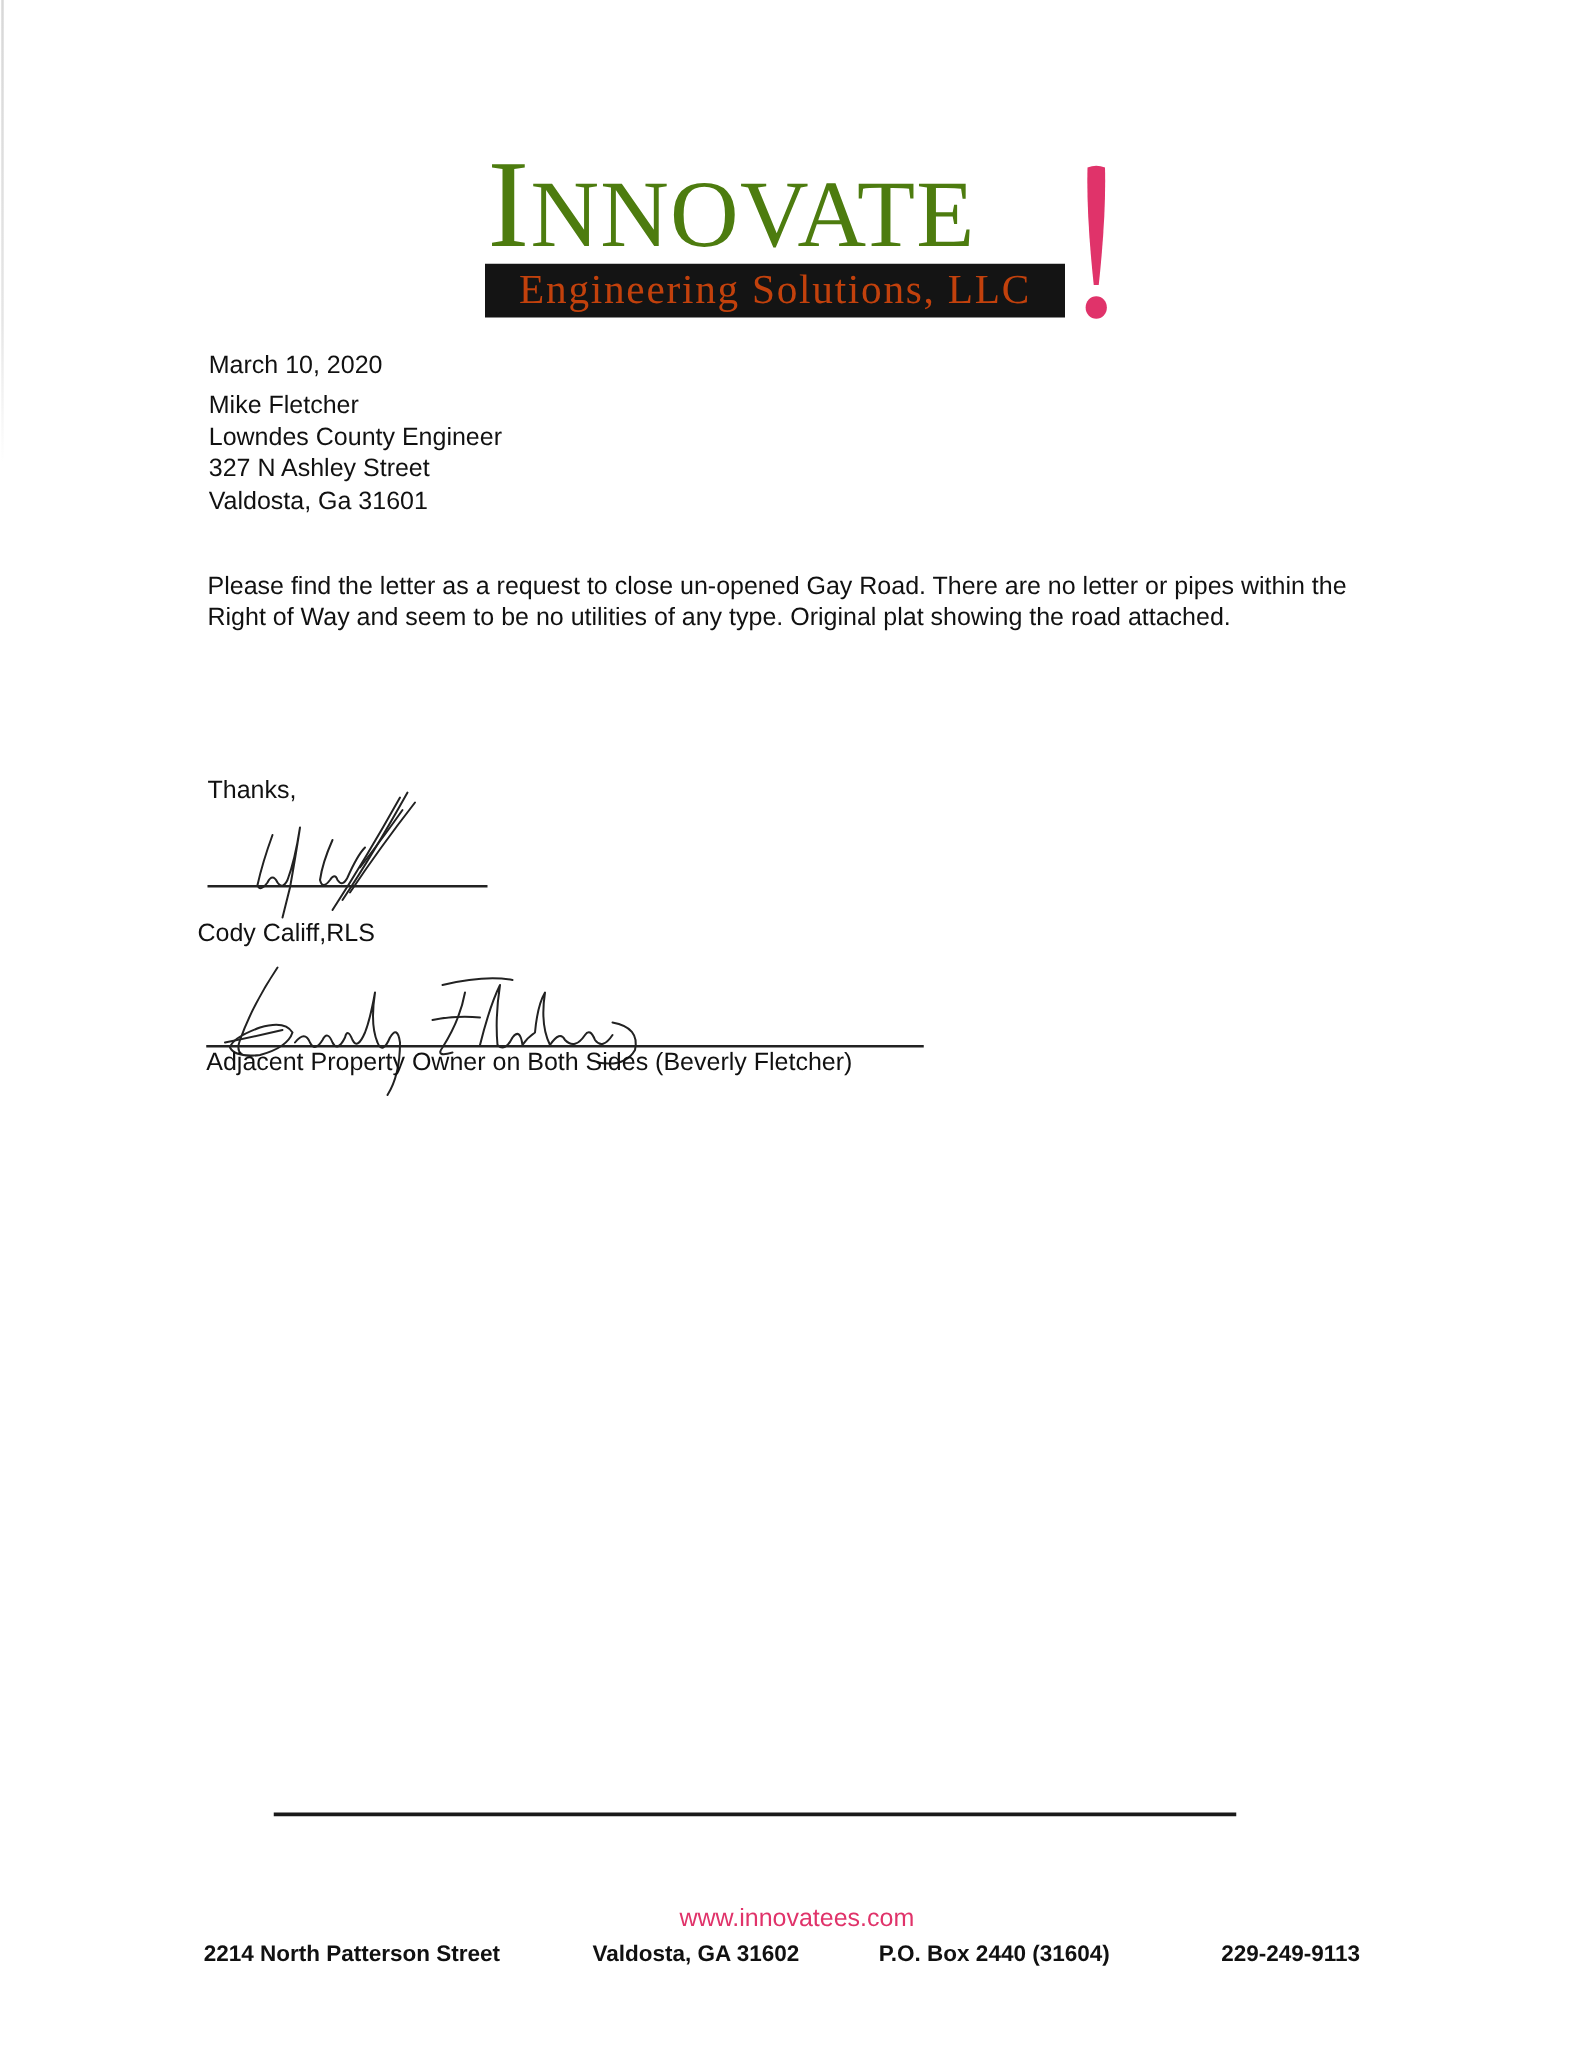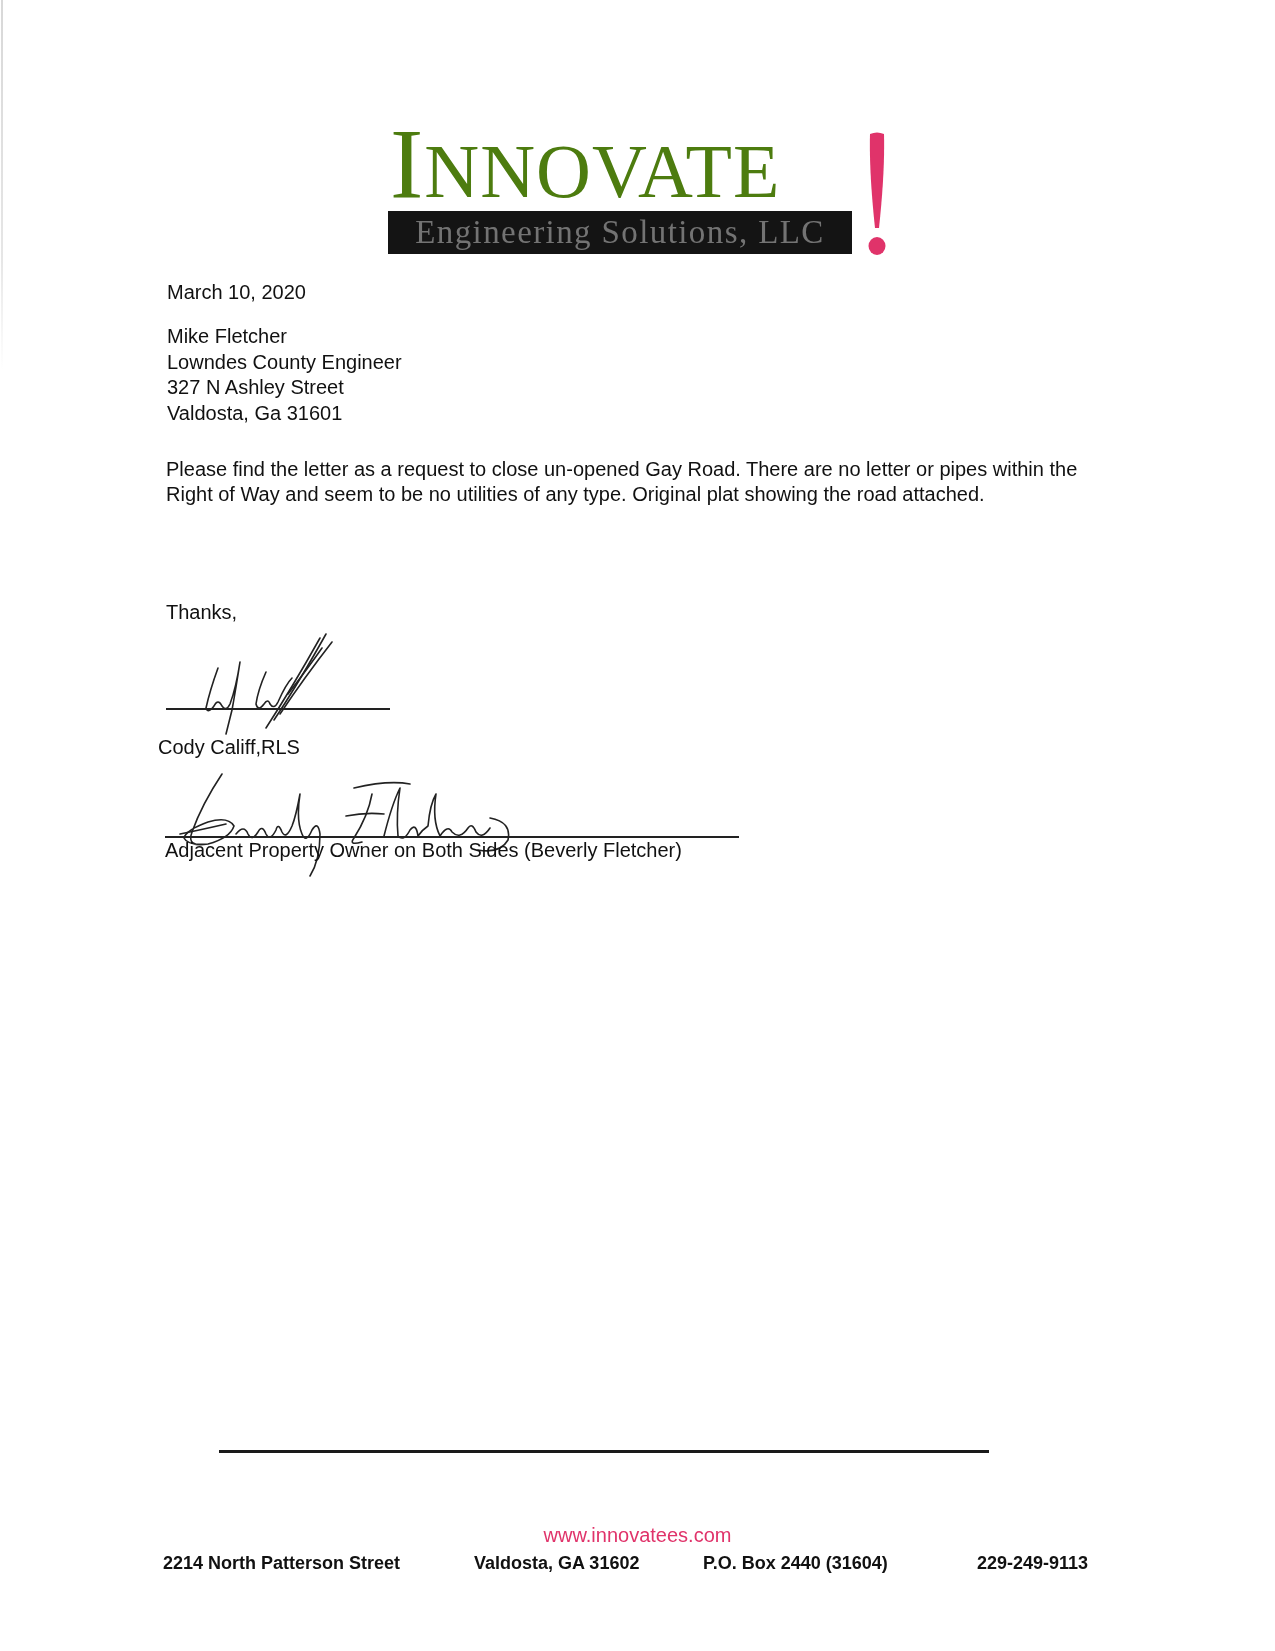--- a/index.html
+++ b/index.html
@@ -9,30 +9,30 @@
                background: linear-gradient(#d8d8d8, #e6e6e6 70%, rgba(255,255,255,0)); }
   .abs { position: absolute; }
 
   
   .logo-wordmark { position: absolute; left: 390px; top: 116px; width: 462px; height: 96px;
                    font-family: "Liberation Serif", "DejaVu Serif", serif; color: #4d7c0f;
                    white-space: nowrap; letter-spacing: 1px; }
   .logo-wordmark .big { font-size: 100px; line-height: 96px; }
   .logo-wordmark .small { font-size: 76px; line-height: 96px; }
   .logo-bar { position: absolute; left: 388px; top: 211px; width: 464px; height: 43px;
-              background: #141414; color: #737373; font-family: "Liberation Serif", "DejaVu Serif", serif;
+              background: #141414; color: #c2410c; font-family: "Liberation Serif", "DejaVu Serif", serif;
               font-size: 33px; line-height: 43px; text-align: center; letter-spacing: 1.4px; white-space: nowrap; }
   .logo-exclaim { position: absolute; left: 866px; top: 132px; width: 22px; height: 126px; }
 
   .text { font-size: 20px; line-height: 25px; white-space: nowrap; }
   .date { left: 167px; top: 280px; }
-  .recipient { left: 167px; top: 324px; }
+  .recipient { left: 167px; top: 312px; }
   .recipient div { height: 25.5px; }
   .body-para { left: 166px; top: 457px; width: 940px; white-space: normal; font-size: 20px; line-height: 25px; }
-  .closing { left: 166px; top: 600px; }
+  .closing { left: 166px; top: 620px; }
 
   .sig-line-1 { position: absolute; left: 166px; top: 708px; width: 224px; height: 2px; background: #222; }
   .sig-name-1 { left: 158px; top: 711px; margin-top: 24px; }
   .sig-line-2 { position: absolute; left: 165px; top: 836px; width: 574px; height: 2px; background: #222; }
   .sig-name-2 { left: 165px; top: 838px; }
 
   .signature { position: absolute; }
 
   .footer-rule { position: absolute; left: 219px; top: 1450px; width: 770px; height: 3px; background: #1a1a1a; }
   .footer-item { position: absolute; top: 1552px; font-size: 18px; font-weight: bold; line-height: 22px; white-space: nowrap; color: #111; }

